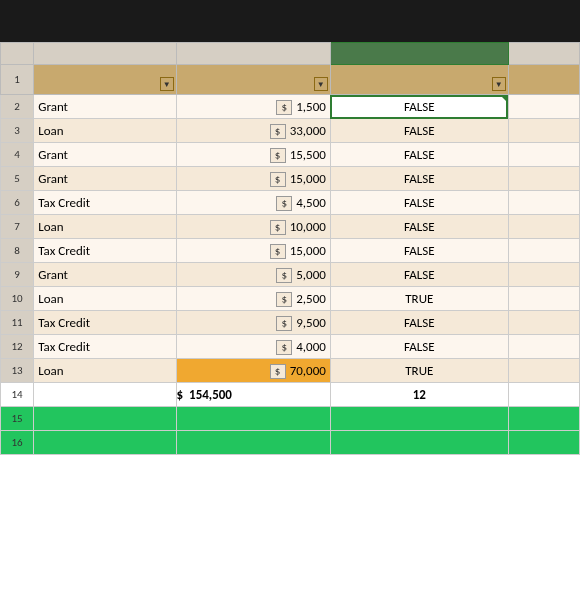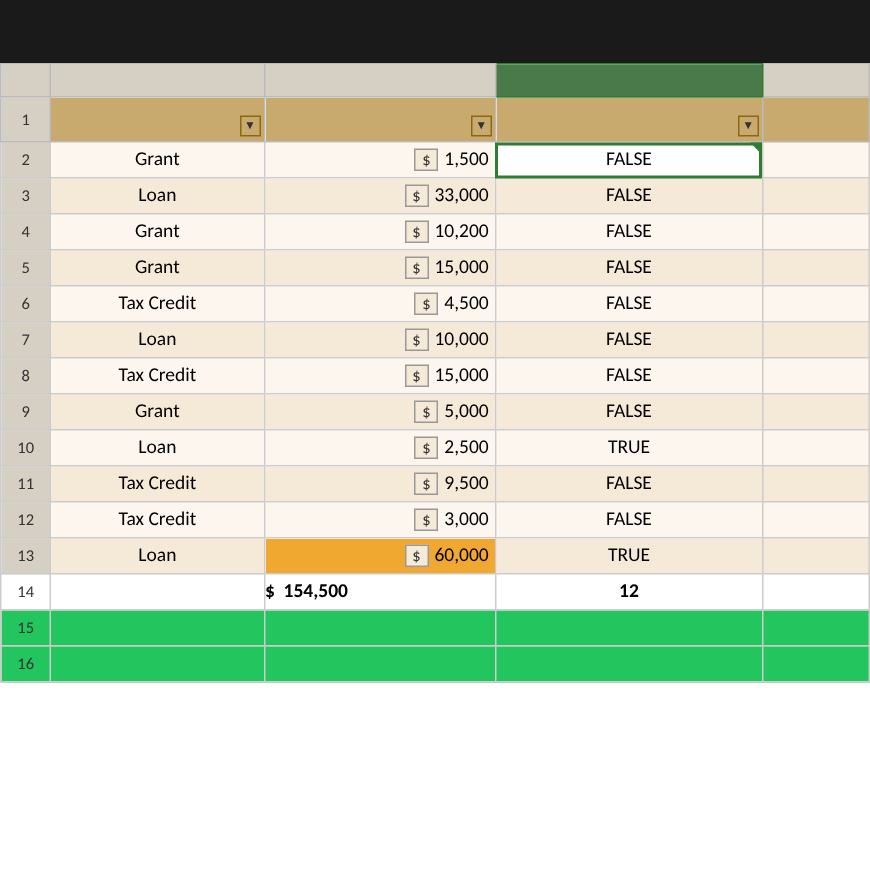--- a/index.html
+++ b/index.html
@@ -111,21 +111,21 @@
     .data-row:nth-child(even) td.data-cell {
       background: #f5e9d8;
     }
 
     .data-row td.row-num {
       background: #d6cfc4;
     }
 
     
     .cell-funding-type {
-      text-align: center;
+      text-align: left;
       padding-left: 8px;
     }
 
     
     .cell-funding {
       text-align: right;
       padding-right: 6px;
       position: relative;
     }
 
@@ -243,21 +243,21 @@
         <tr class="data-row">
           <td class="row-num">3</td>
           <td class="data-cell cell-funding-type">Loan</td>
           <td class="data-cell cell-funding" style="position: relative;"><span class="dollar-box">$</span><span>33,000</span></td>
           <td class="data-cell cell-fast-track" style="position: relative;">FALSE</td>
           <td class="data-cell"></td>
         </tr>
         <tr class="data-row">
           <td class="row-num">4</td>
           <td class="data-cell cell-funding-type">Grant</td>
-          <td class="data-cell cell-funding" style="position: relative;"><span class="dollar-box">$</span><span>10,200</span></td>
+          <td class="data-cell cell-funding" style="position: relative;"><span class="dollar-box">$</span><span>15,500</span></td>
           <td class="data-cell cell-fast-track" style="position: relative;">FALSE</td>
           <td class="data-cell"></td>
         </tr>
         <tr class="data-row">
           <td class="row-num">5</td>
           <td class="data-cell cell-funding-type">Grant</td>
           <td class="data-cell cell-funding" style="position: relative;"><span class="dollar-box">$</span><span>15,000</span></td>
           <td class="data-cell cell-fast-track" style="position: relative;">FALSE</td>
           <td class="data-cell"></td>
         </tr>
@@ -299,28 +299,28 @@
         <tr class="data-row">
           <td class="row-num">11</td>
           <td class="data-cell cell-funding-type">Tax Credit</td>
           <td class="data-cell cell-funding" style="position: relative;"><span class="dollar-box">$</span><span>9,500</span></td>
           <td class="data-cell cell-fast-track" style="position: relative;">FALSE</td>
           <td class="data-cell"></td>
         </tr>
         <tr class="data-row">
           <td class="row-num">12</td>
           <td class="data-cell cell-funding-type">Tax Credit</td>
-          <td class="data-cell cell-funding" style="position: relative;"><span class="dollar-box">$</span><span>3,000</span></td>
+          <td class="data-cell cell-funding" style="position: relative;"><span class="dollar-box">$</span><span>4,000</span></td>
           <td class="data-cell cell-fast-track" style="position: relative;">FALSE</td>
           <td class="data-cell"></td>
         </tr>
         <tr class="data-row">
           <td class="row-num">13</td>
           <td class="data-cell cell-funding-type">Loan</td>
-          <td class="data-cell cell-funding" style="position: relative; background: rgb(240, 168, 48);"><span class="dollar-box">$</span><span>60,000</span></td>
+          <td class="data-cell cell-funding" style="position: relative; background: rgb(240, 168, 48);"><span class="dollar-box">$</span><span>70,000</span></td>
           <td class="data-cell cell-fast-track" style="position: relative;">TRUE</td>
           <td class="data-cell"></td>
         </tr>
         <tr class="sum-row">
           <td class="row-num">14</td>
           <td></td>
           <td style="text-align: left; padding-right: 6px; font-weight: bold;"><strong>$ &nbsp;154,500</strong></td>
           <td style="text-align: center; font-weight: bold;">12</td>
           <td></td>
         </tr>

